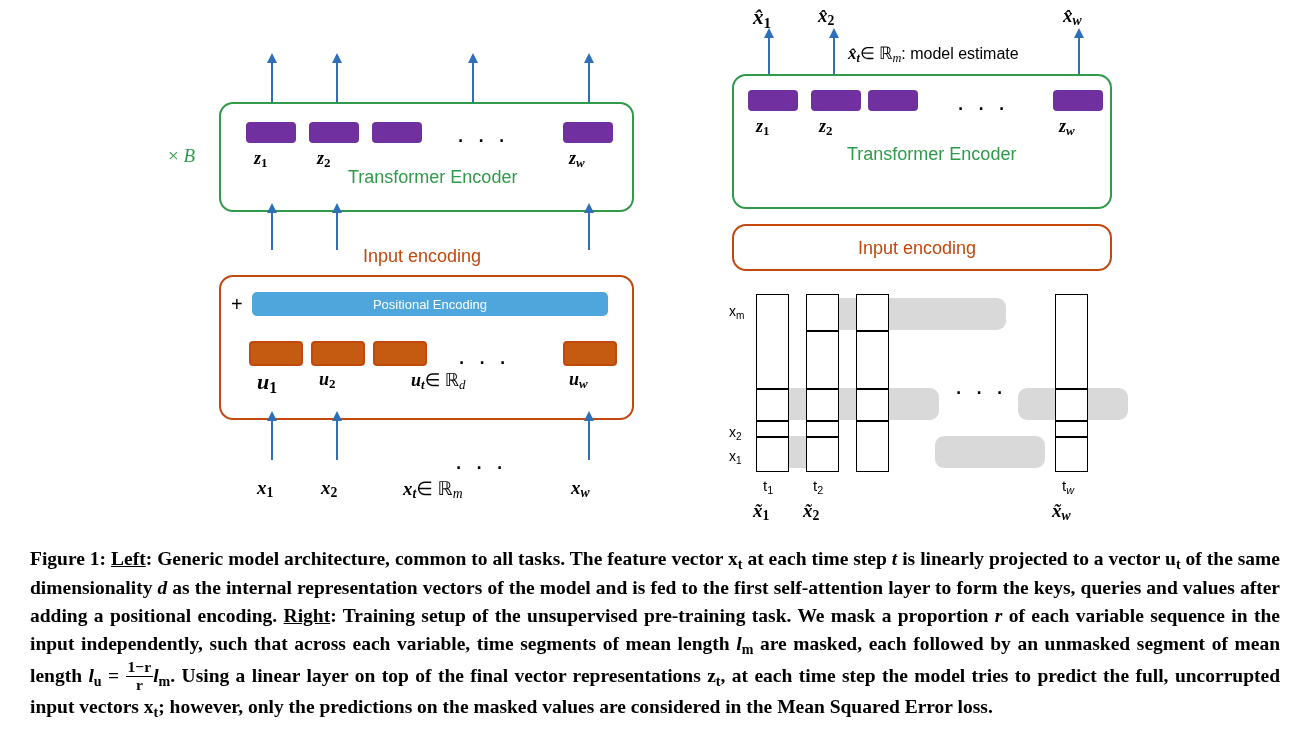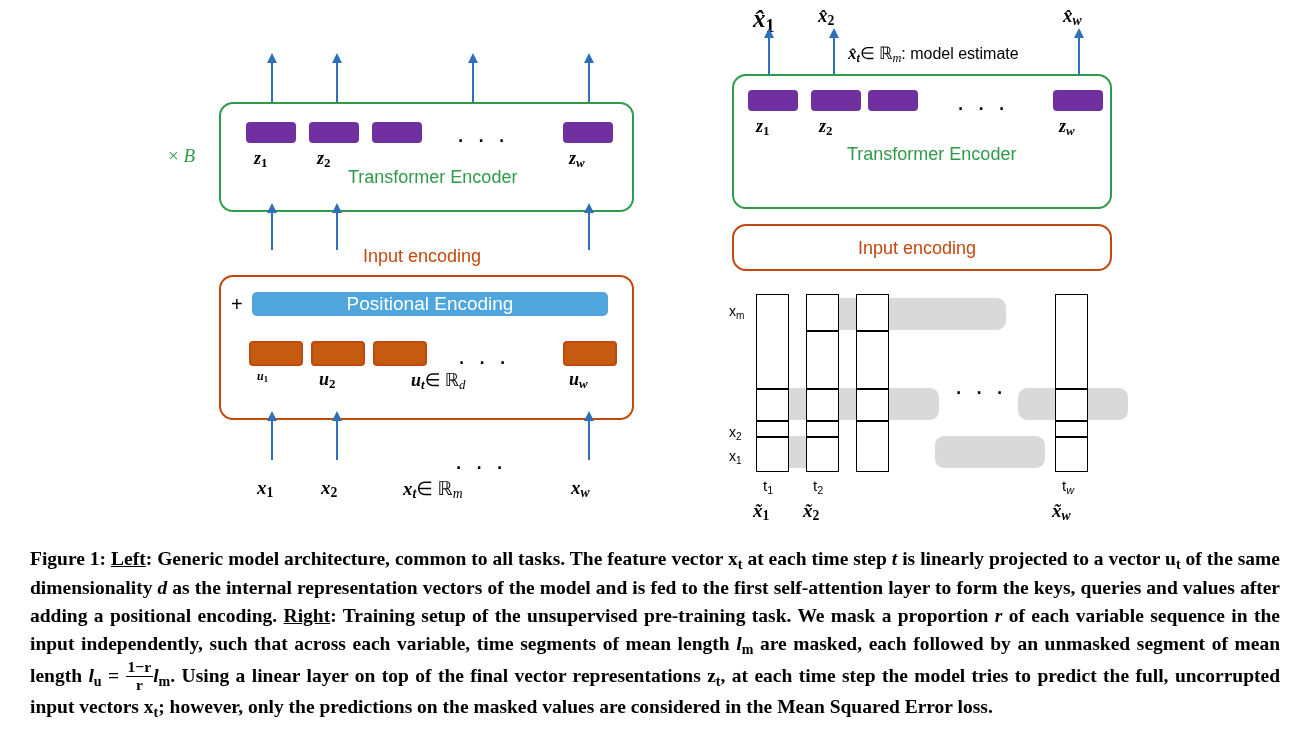--- a/index.html
+++ b/index.html
@@ -19,21 +19,21 @@
   .green{border:2px solid #2e9a4a;}
   .orange{border:2px solid #c2480d;}
 
   .green-txt{color:#2e9a4a;}
   .orange-txt{color:#c2480d;}
 
   .chip{position:absolute;border-radius:4px;}
   .chip.purple{background:#7030a0;}
   .chip.orange{background:#c55a11;}
   .posenc{position:absolute;background:#4ea6dd;border-radius:5px;color:#ffffff;
-          font-family:"Liberation Sans",sans-serif;font-size:19px;display:flex;
+          font-family:"Liberation Sans",sans-serif;font-size:13px;display:flex;
           align-items:center;justify-content:center;}
 
   .sans{font-family:"Liberation Sans",sans-serif;}
   .serif{font-family:"Liberation Serif",serif;}
 
   .dots{position:absolute;font-size:26px;letter-spacing:3px;color:#000;font-family:"Liberation Sans",sans-serif;}
 
   
   .arrow{position:absolute;width:2px;background:#2f6fba;}
   .arrow:after{content:"";position:absolute;left:-4px;top:-9px;
@@ -101,41 +101,41 @@
   <div class="abs sans" style="left:231px;top:293px;font-size:20px;">+</div>
 
   <div class="posenc" style="left:252px;top:292px;width:356px;height:24px;">Positional Encoding</div>
 
   <div class="chip orange" style="left:249px;top:341px;width:50px;height:21px;"></div>
   <div class="chip orange" style="left:311px;top:341px;width:50px;height:21px;"></div>
   <div class="chip orange" style="left:373px;top:341px;width:50px;height:21px;"></div>
   <div class="chip orange" style="left:563px;top:341px;width:50px;height:21px;"></div>
   <div class="dots" style="left:458px;top:340px;">. . .</div>
 
-  <div class="abs m" style="left:257px;top:369px;font-size:12px;">u<span class="nsub">1</span></div>
+  <div class="abs m" style="left:257px;top:369px;font-size:22px;">u<span class="nsub">1</span></div>
   <div class="abs m" style="left:319px;top:369px;font-size:18px;">u<span class="nsub">2</span></div>
   <div class="abs" style="left:411px;top:369px;font-size:18px;">
     <span class="m">u</span><span class="sub m">t</span><span class="serif">∈ ℝ</span><span class="sub mi">d</span>
   </div>
   <div class="abs m" style="left:569px;top:369px;font-size:18px;">u<span class="sub">w</span></div>
 
   <div class="arrow" style="left:271px;top:420px;height:40px;"></div>
   <div class="arrow" style="left:336px;top:420px;height:40px;"></div>
   <div class="arrow" style="left:588px;top:420px;height:40px;"></div>
 
   <div class="dots" style="left:455px;top:445px;">. . .</div>
 
   <div class="abs m" style="left:257px;top:477px;font-size:19px;">x<span class="nsub">1</span></div>
   <div class="abs m" style="left:321px;top:477px;font-size:19px;">x<span class="nsub">2</span></div>
   <div class="abs" style="left:403px;top:477px;font-size:19px;">
     <span class="m">x</span><span class="sub m">t</span><span class="serif">∈ ℝ</span><span class="sub mi">m</span>
   </div>
   <div class="abs m" style="left:571px;top:477px;font-size:19px;">x<span class="sub">w</span></div>
 
-  <div class="abs m" style="left:753px;top:5px;font-size:25px;">x̂<span class="nsub">1</span></div>
+  <div class="abs m" style="left:753px;top:5px;font-size:21px;">x̂<span class="nsub">1</span></div>
   <div class="abs m" style="left:818px;top:5px;font-size:19px;">x̂<span class="nsub">2</span></div>
   <div class="abs m" style="left:1063px;top:5px;font-size:19px;">x̂<span class="sub">w</span></div>
 
   <div class="arrow" style="left:768px;top:37px;height:37px;"></div>
   <div class="arrow" style="left:833px;top:37px;height:37px;"></div>
   <div class="arrow" style="left:1078px;top:37px;height:37px;"></div>
 
   <div class="abs" style="left:848px;top:43px;font-size:17px;">
     <span class="m">x̂</span><span class="sub m">t</span><span class="serif">∈ ℝ</span><span class="sub mi">m</span><span class="sans" style="font-size:16px;">: model estimate</span>
   </div>

